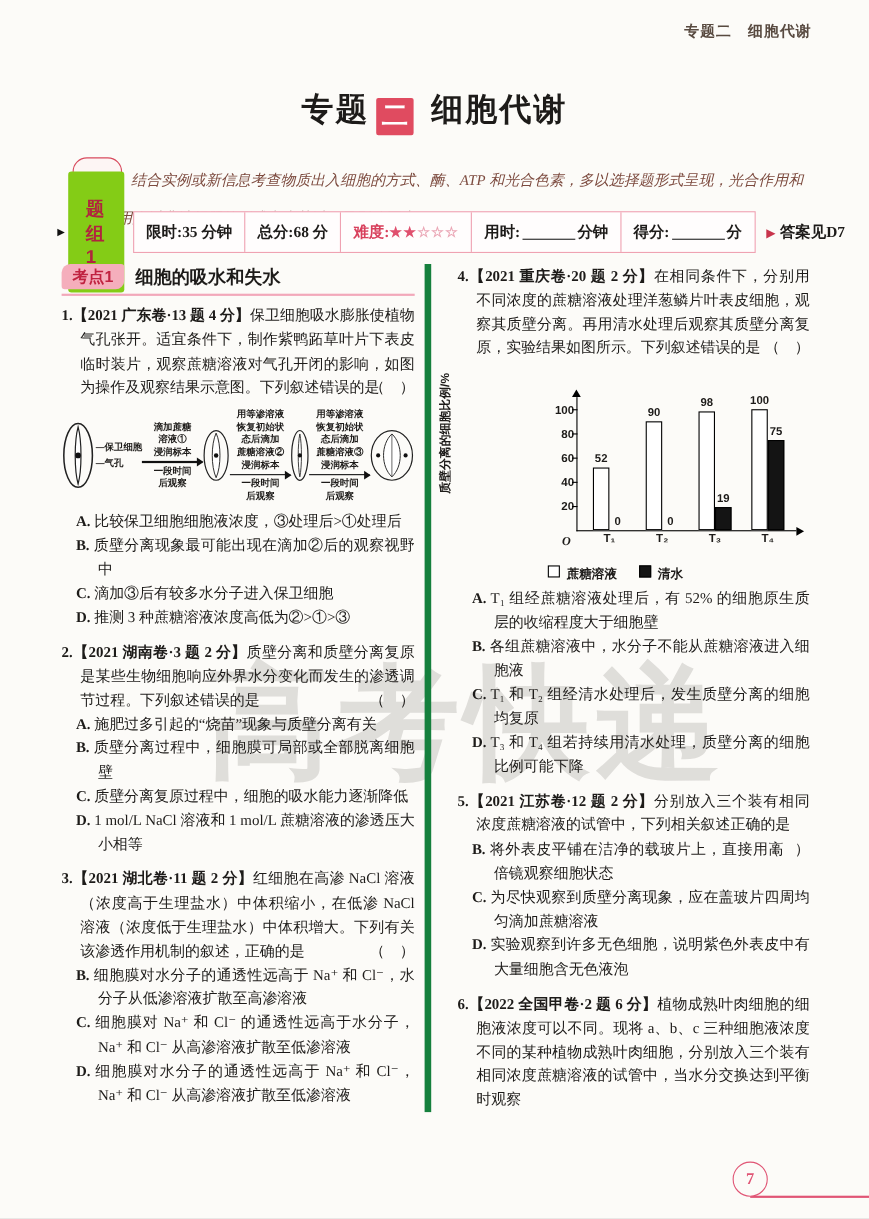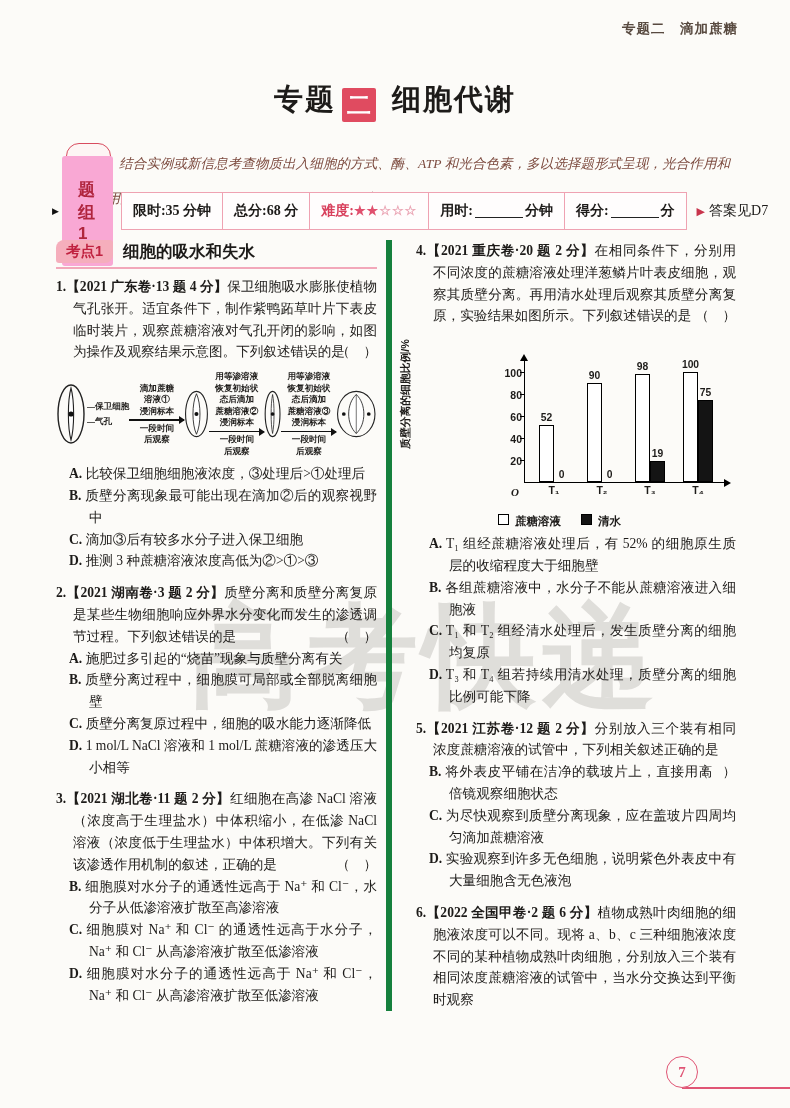--- a/index.html
+++ b/index.html
@@ -17,31 +17,31 @@
               border-radius:2px; text-align:center; }
   
   .kaofa { position:absolute; top:131px; left:66px; width:664px; font-size:13.5px; line-height:26px;
            color:#7c4a3e; text-align:justify; font-style:italic; }
   .kaofa-badge { display:inline-block; border:1.5px solid #d84b5e; border-radius:13px; color:#0f766e;
                  font-size:12.5px; line-height:17px; padding:12px 9px; margin-right:8px; font-weight:bold;
                  font-style:italic; background:#fdf5f4;margin-top:12px; }
   
   .tizu { position:absolute; top:190px; left:52px; width:690px; height:42px; display:flex; align-items:center; }
   .tz-marker { color:#111; font-size:9px; margin-right:3px; }
-  .tz-label { background:#f9a8d4; color:#b0253e; font-weight:bold; font-size:17px; padding:22px 16px;
+  .tz-label { background:#84cc16; color:#b0253e; font-weight:bold; font-size:17px; padding:22px 16px;
               border-radius:3px; font-family:"Liberation Sans",sans-serif; letter-spacing:2px; }
   .tz-cells { display:flex; align-items:stretch; border:1.5px solid #efa2b2; margin-left:8px; background:#fffdfd; }
   .tz-cell { display:flex; align-items:center; padding:0 11px; border-right:1.5px solid #efa2b2;
              font-size:14px; font-weight:bold; height:36px; white-space:nowrap; }
   .tz-cell:last-child { border-right:none; }
   .tz-diff { color:#d8405c; }
   .star-f { color:#e0506e; font-size:13px; letter-spacing:1px; }
   .star-e { color:#eba7b6; font-size:13px; letter-spacing:1px; }
   .blank { display:inline-block; width:48px; border-bottom:1.2px solid #222; height:14px; margin:0 2px; }
-  .tz-answer { margin-left:10px; font-size:14px; font-weight:normal; white-space:nowrap;text-align:center; }
+  .tz-answer { margin-left:10px; font-size:14px; font-weight:bold; white-space:nowrap;text-align:center; }
   .tz-answer .arr { color:#c8344c; font-size:11px; margin-right:4px; }
   
   .columns { position:absolute; top:240px; left:56px; width:680px; display:flex; z-index:2; }
   .col-l { width:330px; padding-right:9px; }
   .col-r { width:350px; padding-left:24px; border-left:6px solid #15803d; }
   
   .kd { display:flex; align-items:center; border-bottom:2px solid #f2a8ba; padding-bottom:4px; margin-bottom:7px; }
   .kd-badge { background:#f5aebc; color:#c02240; font-weight:bold; font-size:14.5px; padding:2px 10px;
               border-radius:8px 3px 8px 3px; font-family:"Liberation Sans",sans-serif; margin-right:10px; }
   .kd-title { font-weight:bold; font-size:16.5px; font-family:"Liberation Sans",sans-serif; }
@@ -97,21 +97,21 @@
   .pg-circ { position:absolute; top:1056px; left:666px; width:32px; height:32px; border:1.6px solid #e05575;
              border-radius:50%; background:#fcfbf8; text-align:center; line-height:30px; color:#e05575;
              font-size:15px; font-weight:bold; z-index:2; }
   .mt10 { margin-top:10px; }
 </style>
 </head>
 <body>
 
 <div class="page">
 
-  <div class="hdr">专题二　滴加蔗糖</div>
+  <div class="hdr">专题二　细胞代谢</div>
 
   <div class="title-row">
     <span class="tprefix">专题</span><span class="tnum-box">二</span><span class="tname">细胞代谢</span>
   </div>
 
   <div class="kaofa">
     <span class="kaofa-badge">考法</span><span>结合实例或新信息考查物质出入细胞的方式、酶、ATP 和光合色素，多以选择题形式呈现，光合作用和呼吸作用多以非选择题的形式考查其过程及影响因素。</span>
   </div>
 
   <div class="tizu">

